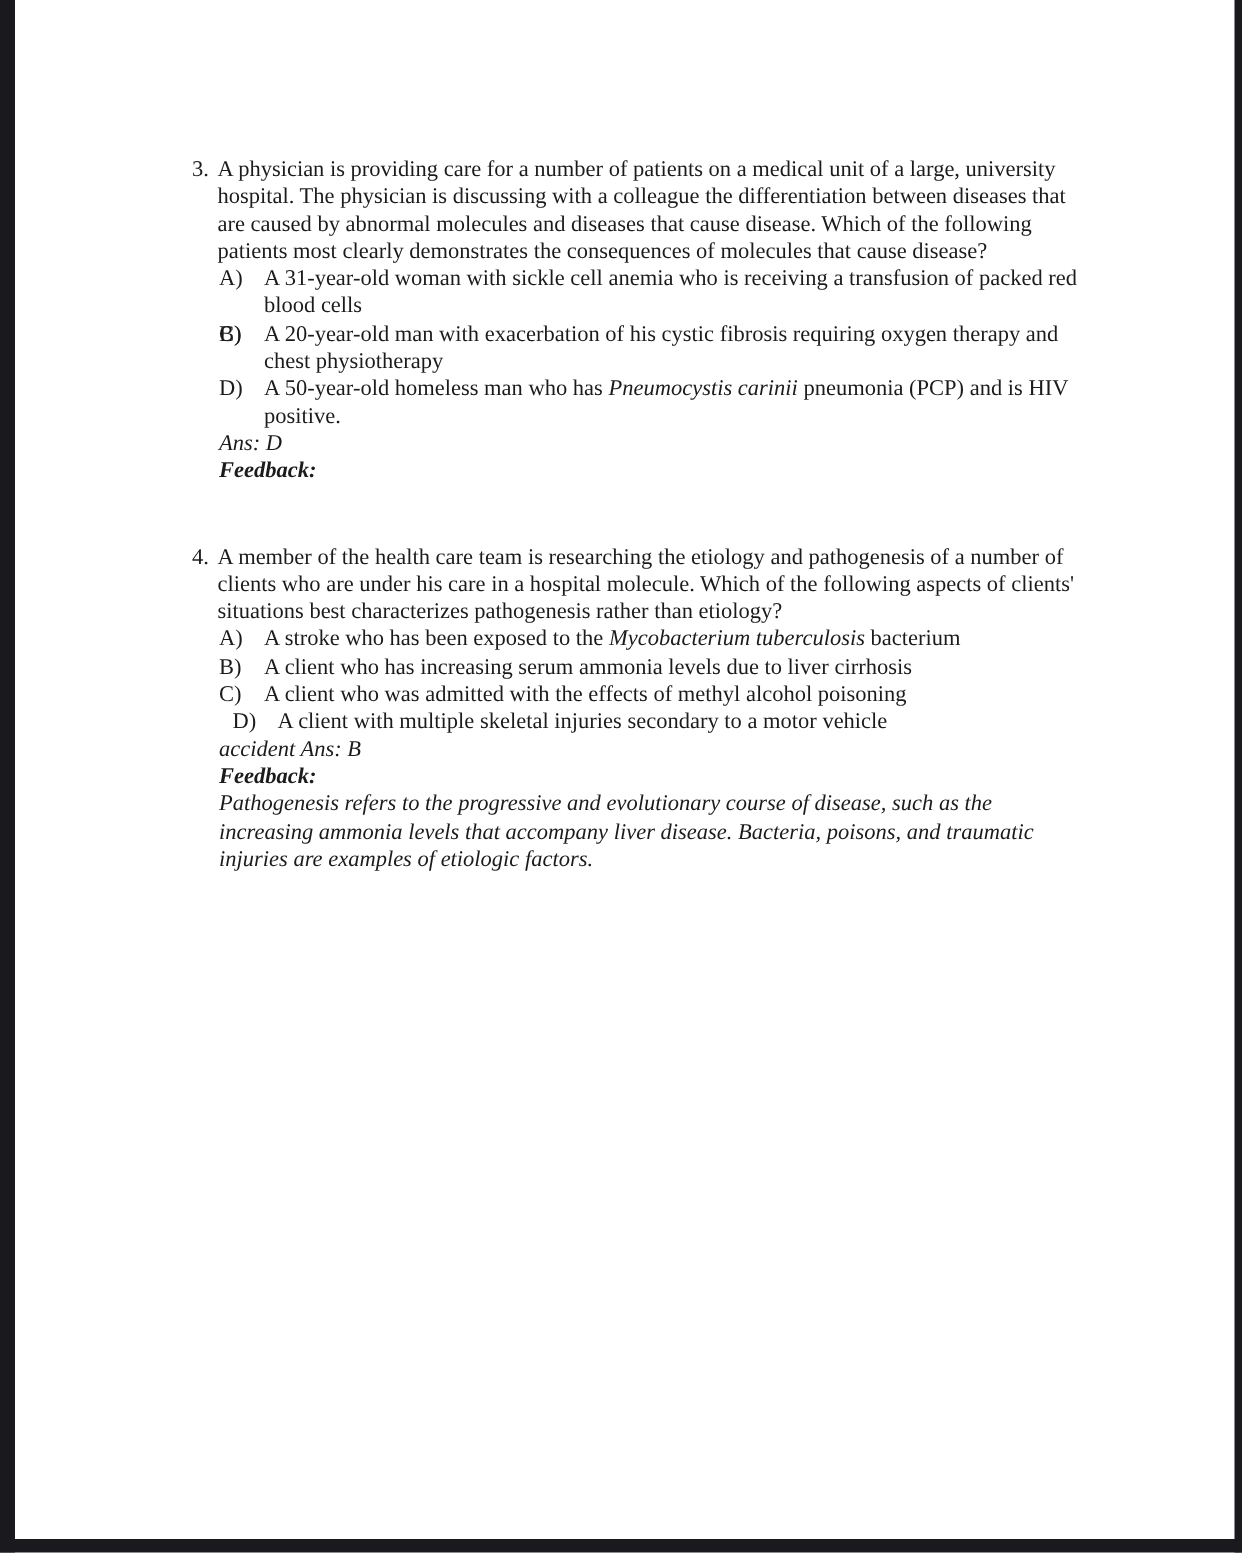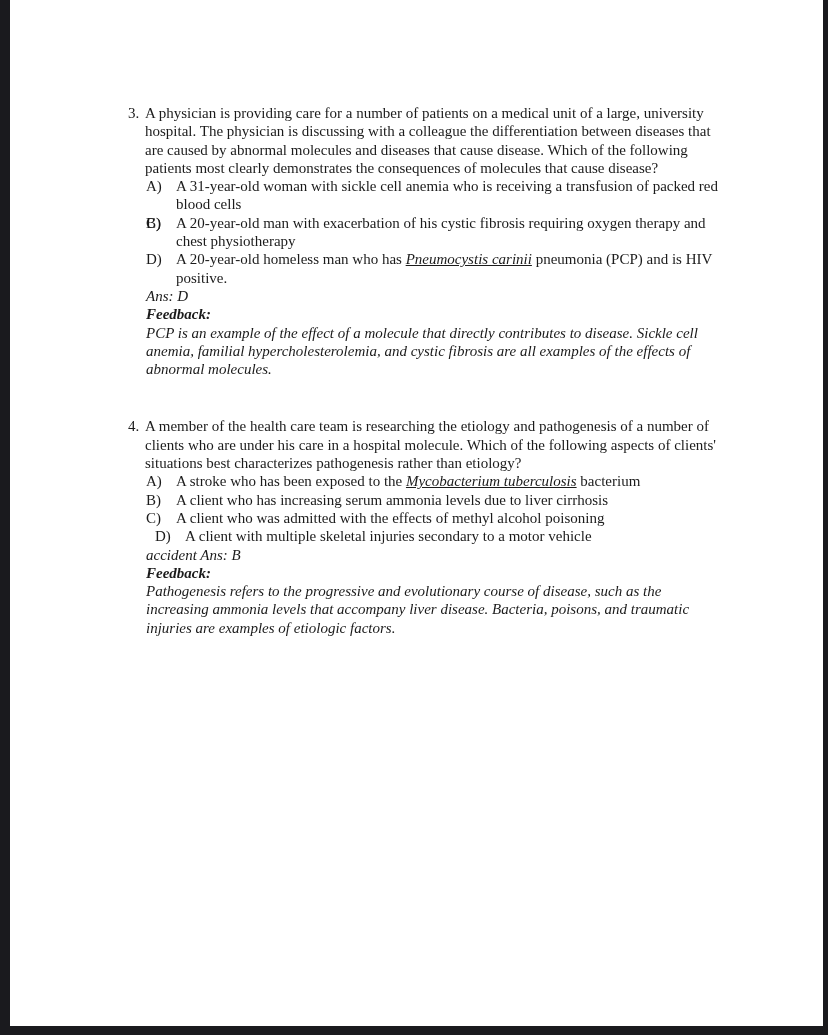--- a/index.html
+++ b/index.html
@@ -27,43 +27,42 @@
     line-height: 18.3px;
   }
   .q-gap { margin-top: 39px; }
   .qnum { position: absolute; left: -17px; top: 0; }
   p { margin: 0; }
   .option { position: relative; margin-left: 31px; width: 547px; }
   .option .letter { position: absolute; left: -30px; }
   .extra-indent { text-indent: 9px; }
   .ans, .fb-label, .fb { margin-left: 1px; font-style: italic; }
   .fb-label { font-weight: bold; }
-  .it { font-style: italic; text-decoration: underline; }
+  .it { font-style: italic; }
 </style>
 </head>
 <body style="background: rgb(255, 255, 255);">
 
 <div class="edge edge-left"></div>
 <div class="edge edge-right"></div>
 <div class="edge edge-bottom"></div>
 
 <div class="content">
 
   <section class="question">
     <span class="qnum">3.</span>
     <p class="stem">A physician is providing care for a number of patients on a medical unit of a large, university hospital. The physician is discussing with a colleague the differentiation between diseases that are caused by abnormal molecules and diseases that cause disease. Which of the following patients most clearly demonstrates the consequences of molecules that cause disease?</p>
 
     <div class="option"><span class="letter">A)</span><span>A 31-year-old woman with sickle cell anemia who is receiving a transfusion of packed red blood cells</span><span class="it"></span><span></span></div>
     <div class="option"><span class="letter">B)</span><span class="it"></span><span></span></div>
     <div class="option"><span class="letter">C)</span><span>A 20-year-old man with exacerbation of his cystic fibrosis requiring oxygen therapy and chest physiotherapy</span><span class="it"></span><span></span></div>
-    <div class="option"><span class="letter">D)</span><span>A 20-year-old homeless man who has </span><span class="it">Pneumocystis carinii</span><span> pneumonia (PCP) and is HIV positive.</span></div>
+    <div class="option"><span class="letter">D)</span><span>A 50-year-old homeless man who has </span><span class="it">Pneumocystis carinii</span><span> pneumonia (PCP) and is HIV positive.</span></div>
 
     <p class="ans">Ans: D</p>
     <p class="fb-label">Feedback:</p>
-    <p class="fb">PCP is an example of the effect of a molecule that directly contributes to disease. Sickle cell anemia, familial hypercholesterolemia, and cystic fibrosis are all examples of the effects of abnormal molecules.</p>
   </section>
 
   <section class="question q-gap">
     <span class="qnum">4.</span>
     <p class="stem">A member of the health care team is researching the etiology and pathogenesis of a number of clients who are under his care in a hospital molecule. Which of the following aspects of clients' situations best characterizes pathogenesis rather than etiology?</p>
 
     <div class="option"><span class="letter">A)</span><span>A stroke who has been exposed to the </span><span class="it">Mycobacterium tuberculosis</span><span> bacterium</span></div>
     <div class="option"><span class="letter">B)</span><span>A client who has increasing serum ammonia levels due to liver cirrhosis</span><span class="it"></span><span></span></div>
     <div class="option"><span class="letter">C)</span><span>A client who was admitted with the effects of methyl alcohol poisoning</span><span class="it"></span><span></span></div>
     <div class="option extra-indent"><span class="letter">D)</span><span>A client with multiple skeletal injuries secondary to a motor vehicle</span><span class="it"></span><span></span></div>

